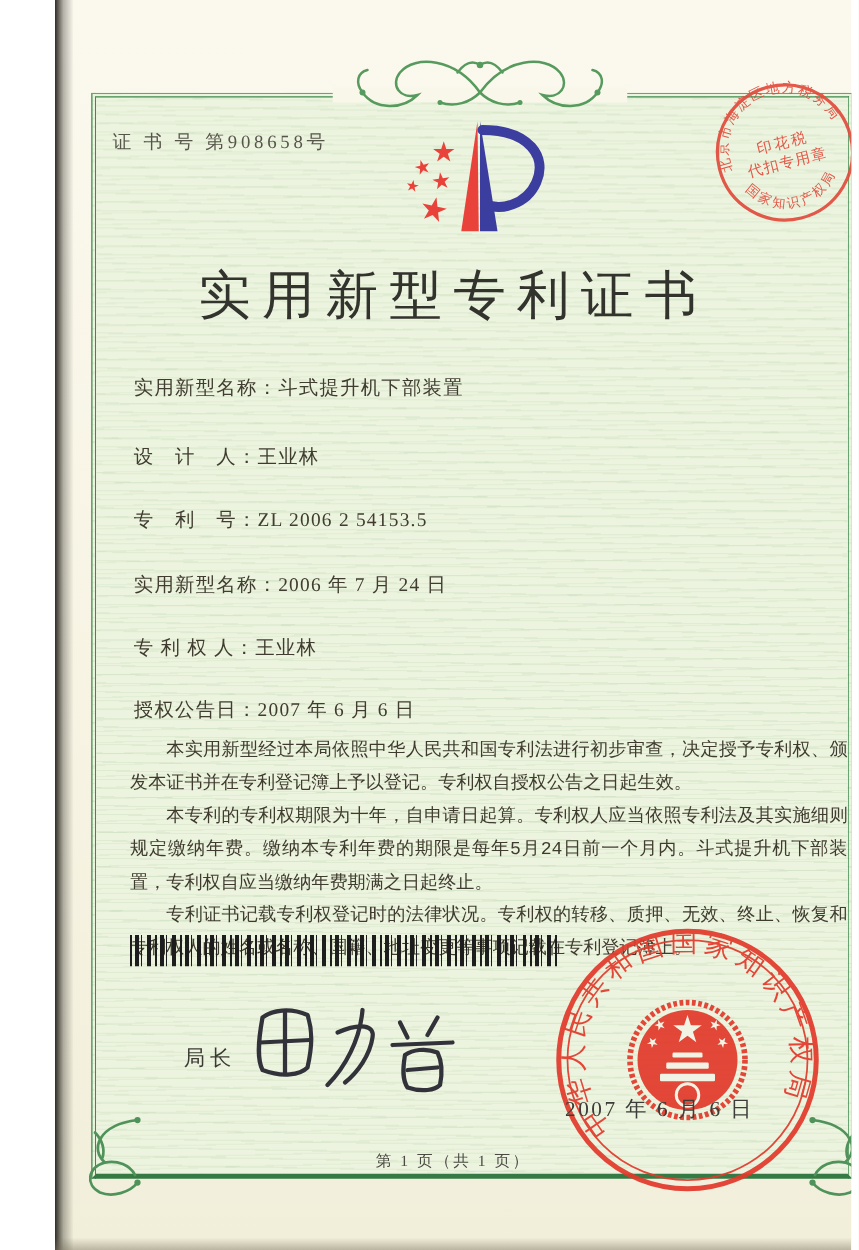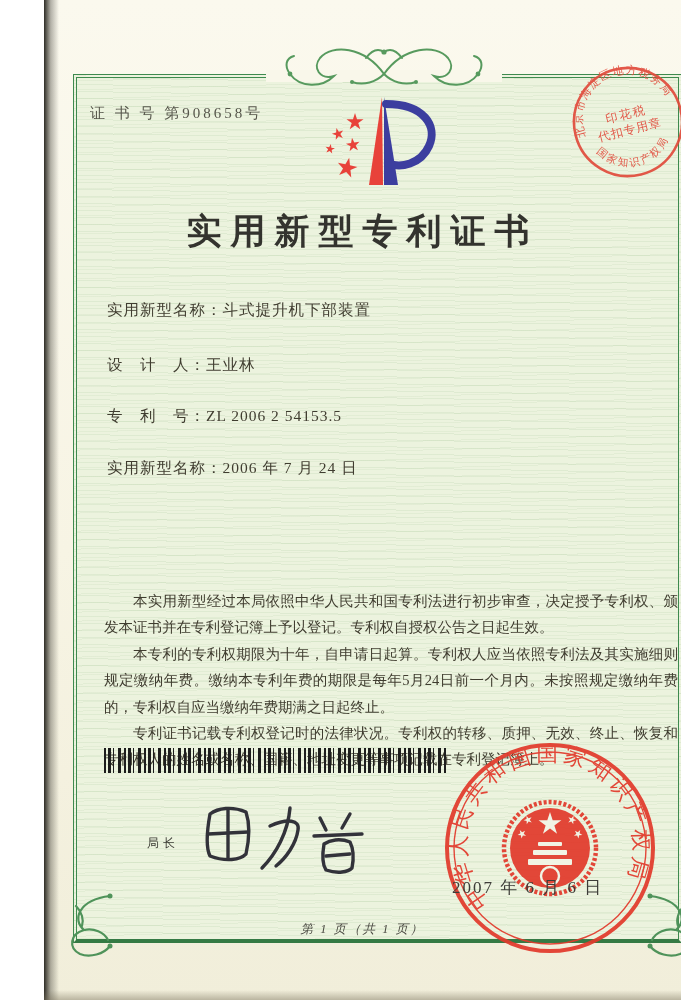--- a/index.html
+++ b/index.html
@@ -20,40 +20,40 @@
     background-image:
       repeating-linear-gradient(1deg, rgba(125,175,115,.12) 0 1px, rgba(0,0,0,0) 1px 7px),
       repeating-linear-gradient(-1.5deg, rgba(125,175,115,.09) 0 1px, rgba(0,0,0,0) 1px 9px);
     z-index:1;
   }
   .ornament-top{position:absolute;left:222px;top:34px;width:236px;height:62px;z-index:3;}
   .corner-flourish{position:absolute;z-index:3;}
   .cert-number{position:absolute;left:46px;top:104px;font-size:15px;letter-spacing:3px;color:#55554a;z-index:4;}
   .logo{position:absolute;left:278px;top:92px;width:132px;height:100px;z-index:4;}
   .stamp-top{position:absolute;left:526px;top:64px;width:116px;height:116px;transform:rotate(-14deg);z-index:4;opacity:.92;}
-  .title{position:absolute;left:0;top:208px;width:100%;text-align:center;font-size:35px;font-weight:bold;
+  .title{position:absolute;left:0;top:208px;width:100%;text-align:center;font-size:42px;font-weight:normal;
     letter-spacing:9px;color:#33332e;z-index:4;}
   .field{position:absolute;left:63px;font-size:15.5px;color:#403d30;letter-spacing:1px;z-index:4;white-space:nowrap;}
   .f0{top:300px}.f1{top:355px}.f2{top:406px}.f3{top:458px}.f4{top:508px}.f5{top:558px}
   .body-text{position:absolute;left:60px;top:588px;width:574px;font-size:14.5px;line-height:1.82;
     color:#3f3c2f;text-align:justify;z-index:4;}
-  .body-text p{margin:0;text-indent:2em;}
+  .body-text p{margin:0;text-indent:2em;font-family:Liberation Mono, monospace;}
   .barcode{position:absolute;left:60px;top:748px;width:344px;height:25px;z-index:4;
     background:repeating-linear-gradient(90deg,
       #1d1d1d 0 2px, rgba(0,0,0,0) 2px 4px,
       #1d1d1d 4px 7px, rgba(0,0,0,0) 7px 9px,
       #1d1d1d 9px 10px, rgba(0,0,0,0) 10px 14px,
       #1d1d1d 14px 17px, rgba(0,0,0,0) 17px 20px);}
-  .sig-label{position:absolute;left:103px;top:835px;font-size:12px;letter-spacing:4px;color:#3a3a33;z-index:4;}
+  .sig-label{position:absolute;left:103px;top:835px;font-size:17px;letter-spacing:4px;color:#3a3a33;z-index:4;}
   .signature{position:absolute;left:148px;top:796px;width:180px;height:86px;z-index:4;}
   .seal-bottom{position:absolute;left:398px;top:740px;width:216px;height:216px;z-index:4;opacity:.93;}
   .issue-date{position:absolute;left:408px;top:876px;width:160px;font-size:17px;letter-spacing:2px;
     color:#3c3c38;z-index:5;white-space:nowrap;}
   .footer{position:absolute;left:0;top:921px;width:100%;text-align:center;font-size:12.5px;
-    letter-spacing:2px;color:#4a4a42;z-index:4;font-style:italic;}
+    letter-spacing:2px;color:#4a4a42;z-index:4;}
   svg{display:block;}
 </style>
 </head>
 <body>
 
 <div class="page">
 
   <svg width="0" height="0" style="position:absolute" aria-hidden="true">
     <defs>
       <polygon id="star" points="0,-10 2.25,-3.09 9.51,-3.09 3.63,1.18 5.88,8.09 0,3.82 -5.88,8.09 -3.63,1.18 -9.51,-3.09 -2.25,-3.09"></polygon>
@@ -152,24 +152,30 @@
   </div>
   <div class="field f1">
     <span>设　计　人：</span><span>王业林</span>
   </div>
   <div class="field f2">
     <span>专　利　号：</span><span>ZL 2006 2 54153.5</span>
   </div>
   <div class="field f3">
     <span>实用新型名称：</span><span>2006 年 7 月 24 日</span>
   </div>
+  <div class="field f4">
+    <span>专 利 权 人：</span><span>王业林</span>
+  </div>
+  <div class="field f5">
+    <span>授权公告日：</span><span>2007 年 6 月 6 日</span>
+  </div>
 
   <div class="body-text">
     <p>本实用新型经过本局依照中华人民共和国专利法进行初步审查，决定授予专利权、颁发本证书并在专利登记簿上予以登记。专利权自授权公告之日起生效。</p>
-    <p>本专利的专利权期限为十年，自申请日起算。专利权人应当依照专利法及其实施细则规定缴纳年费。缴纳本专利年费的期限是每年5月24日前一个月内。未按照规定缴纳年费的，专利权自应当缴纳年费期满之日起终止。</p>
+    <p>本专利的专利权期限为十年，自申请日起算。专利权人应当依照专利法及其实施细则规定缴纳年费。缴纳本专利年费的期限是每年5月24日前一个月内。斗式提升机下部装置，专利权自应当缴纳年费期满之日起终止。</p>
     <p>专利证书记载专利权登记时的法律状况。专利权的转移、质押、无效、终止、恢复和专利权人的姓名或名称、国籍、地址变更等事项记载在专利登记簿上。</p>
   </div>
 
   <div class="barcode"></div>
 
   <div class="sig-label">局长</div>
   <div class="signature" aria-label="田力普">
     <svg width="180" height="86" viewBox="0 0 180 86">
       <g stroke="#32323a" stroke-width="3.4" fill="none" stroke-linecap="round" stroke-linejoin="round">
         <path d="M18 18 C14 40 14 52 18 60 C34 66 48 64 54 58 C58 40 58 28 54 16 C40 10 26 12 18 18 Z"></path>

